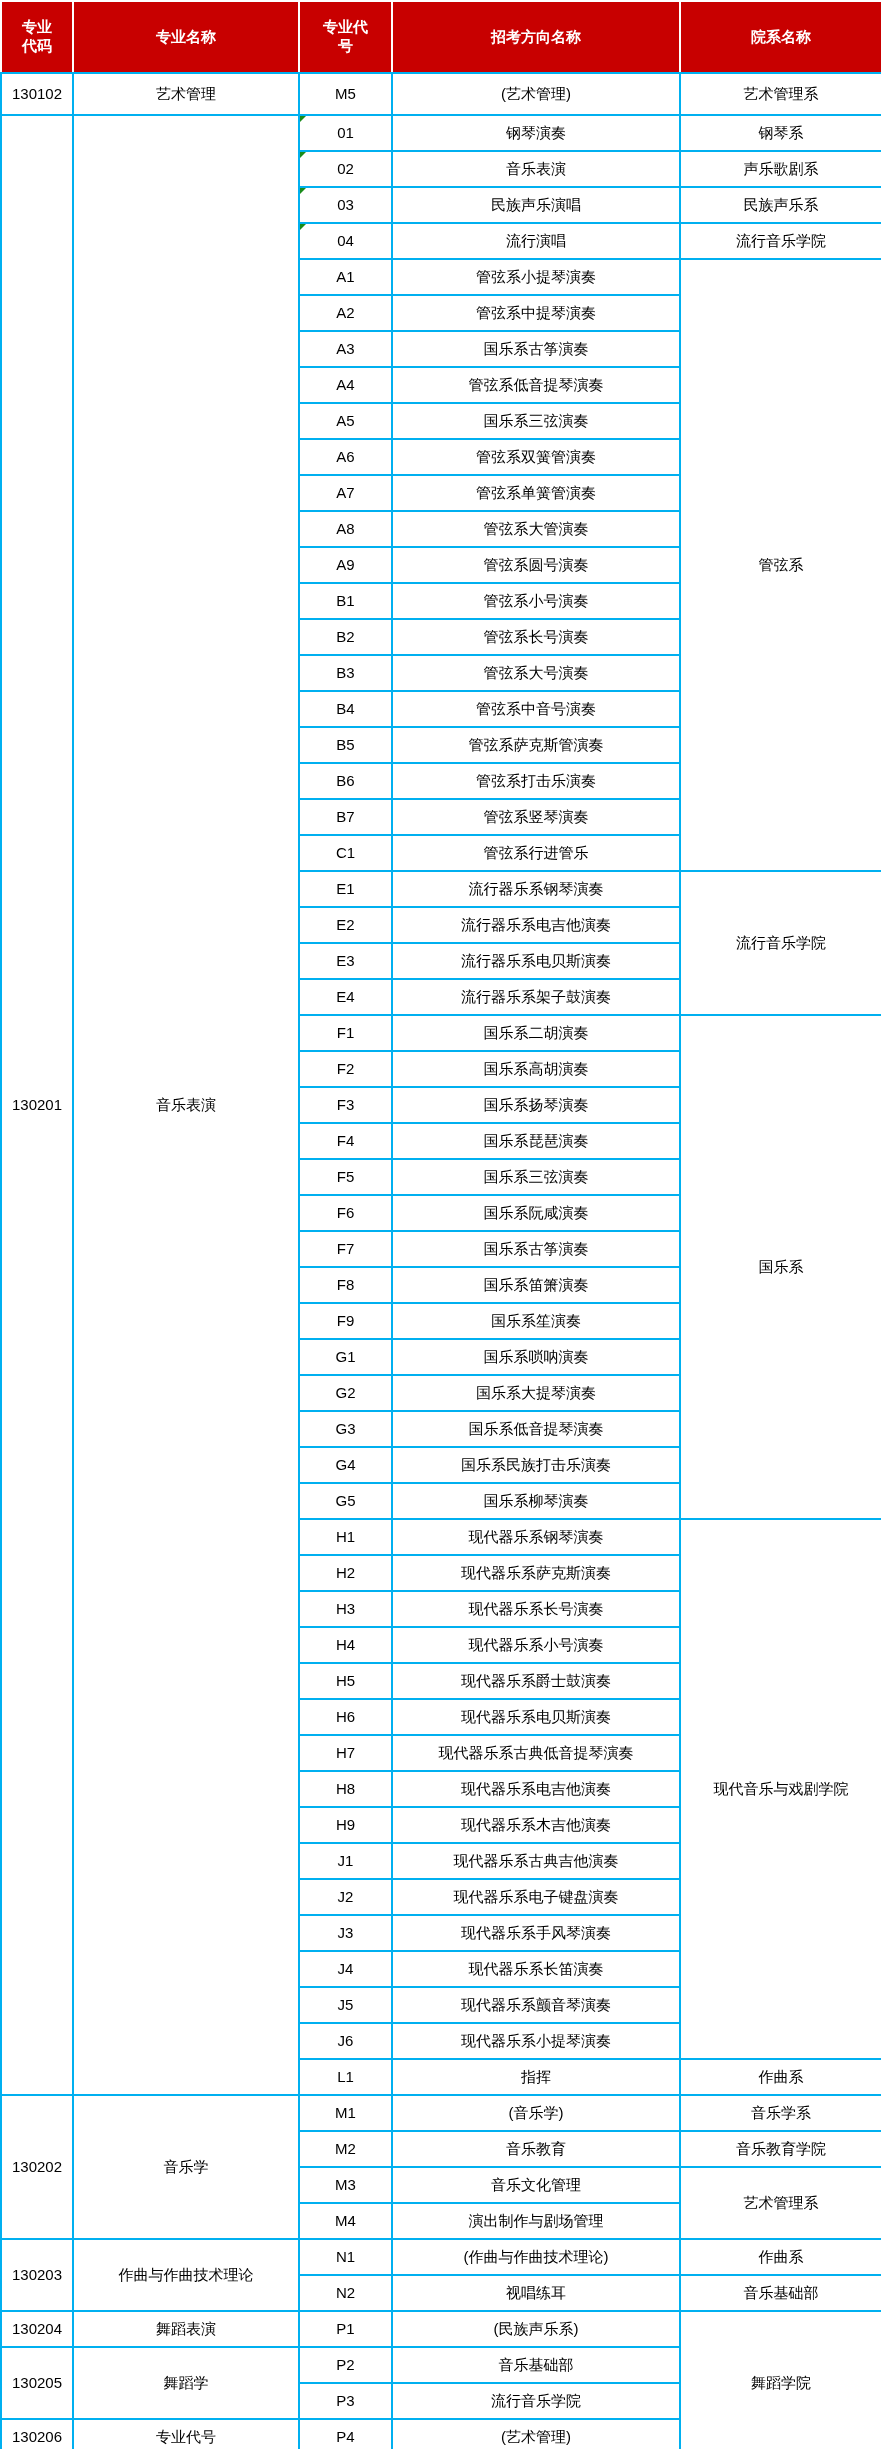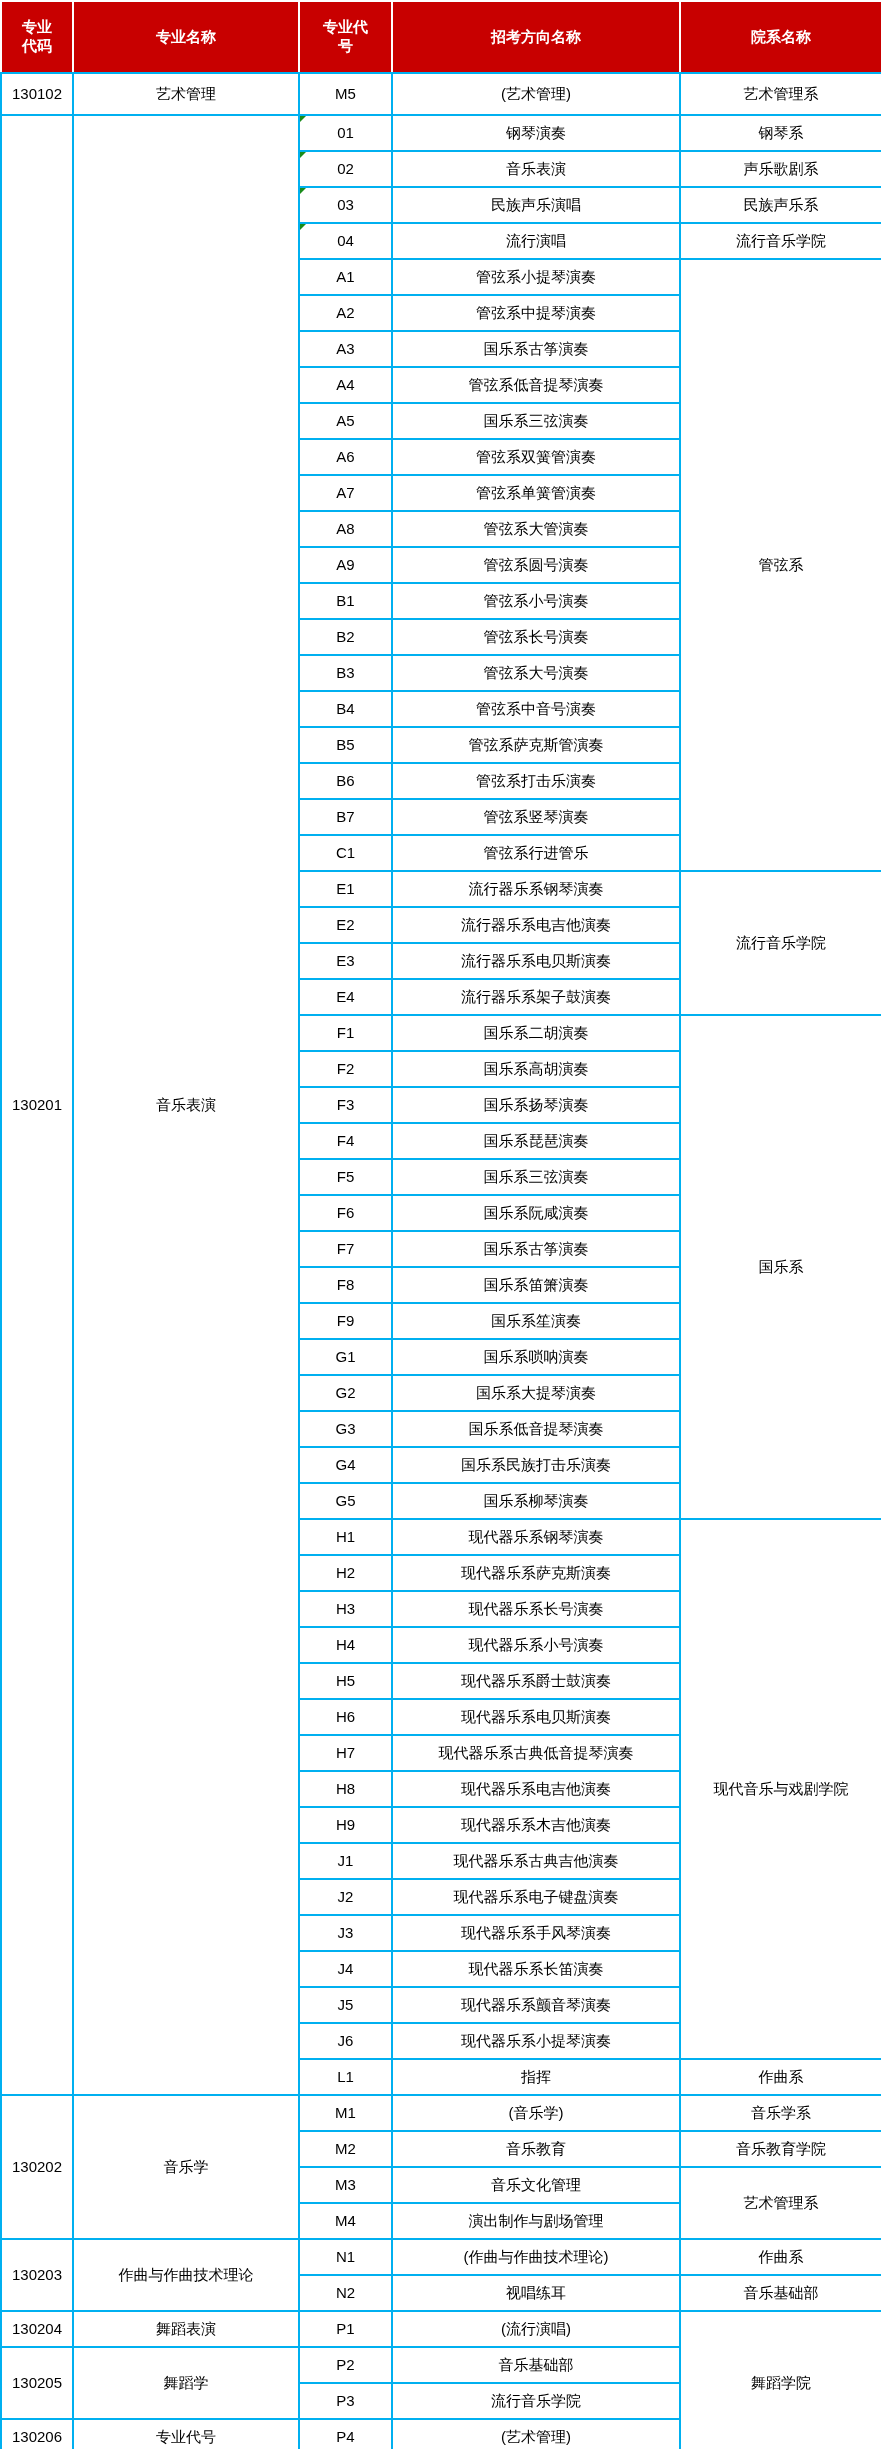--- a/index.html
+++ b/index.html
@@ -309,21 +309,21 @@
         </tr>
         <tr>
           <td><span>N2</span></td>
           <td>视唱练耳</td>
           <td rowspan="1">音乐基础部</td>
         </tr>
         <tr>
           <td rowspan="1">130204</td>
           <td rowspan="1">舞蹈表演</td>
           <td><span>P1</span></td>
-          <td>(流行演唱)</td>
+          <td>(民族声乐系)</td>
           <td rowspan="4">舞蹈学院</td>
         </tr>
         <tr>
           <td rowspan="2">130205</td>
           <td rowspan="2">舞蹈学</td>
           <td><span>P2</span></td>
           <td>音乐基础部</td>
         </tr>
         <tr>
           <td><span>P3</span></td>

